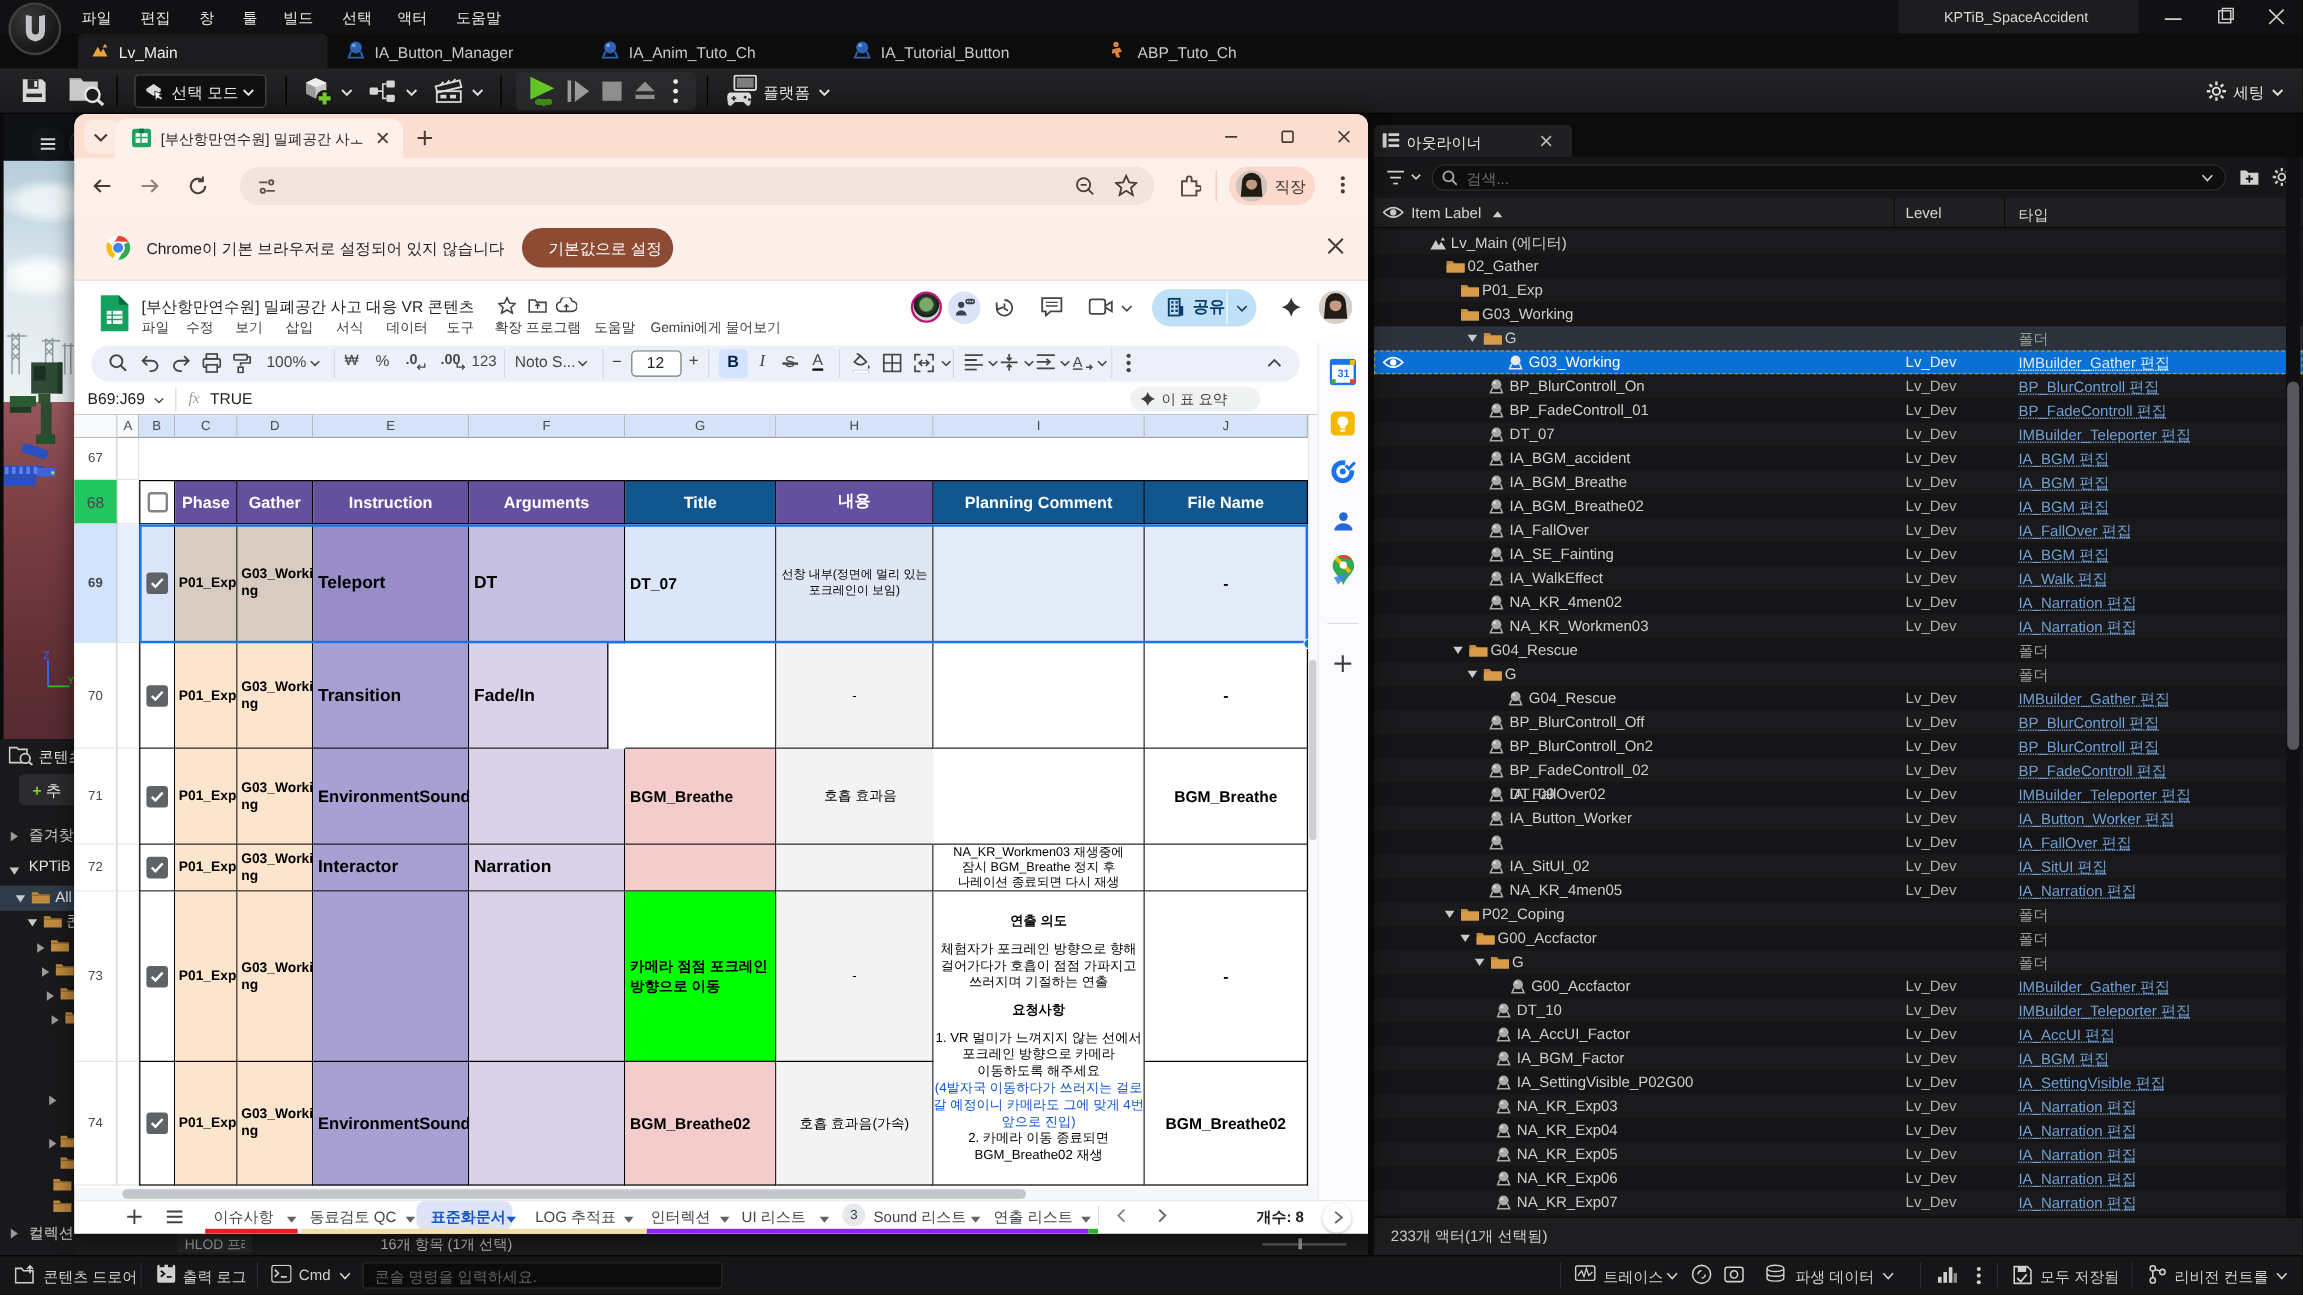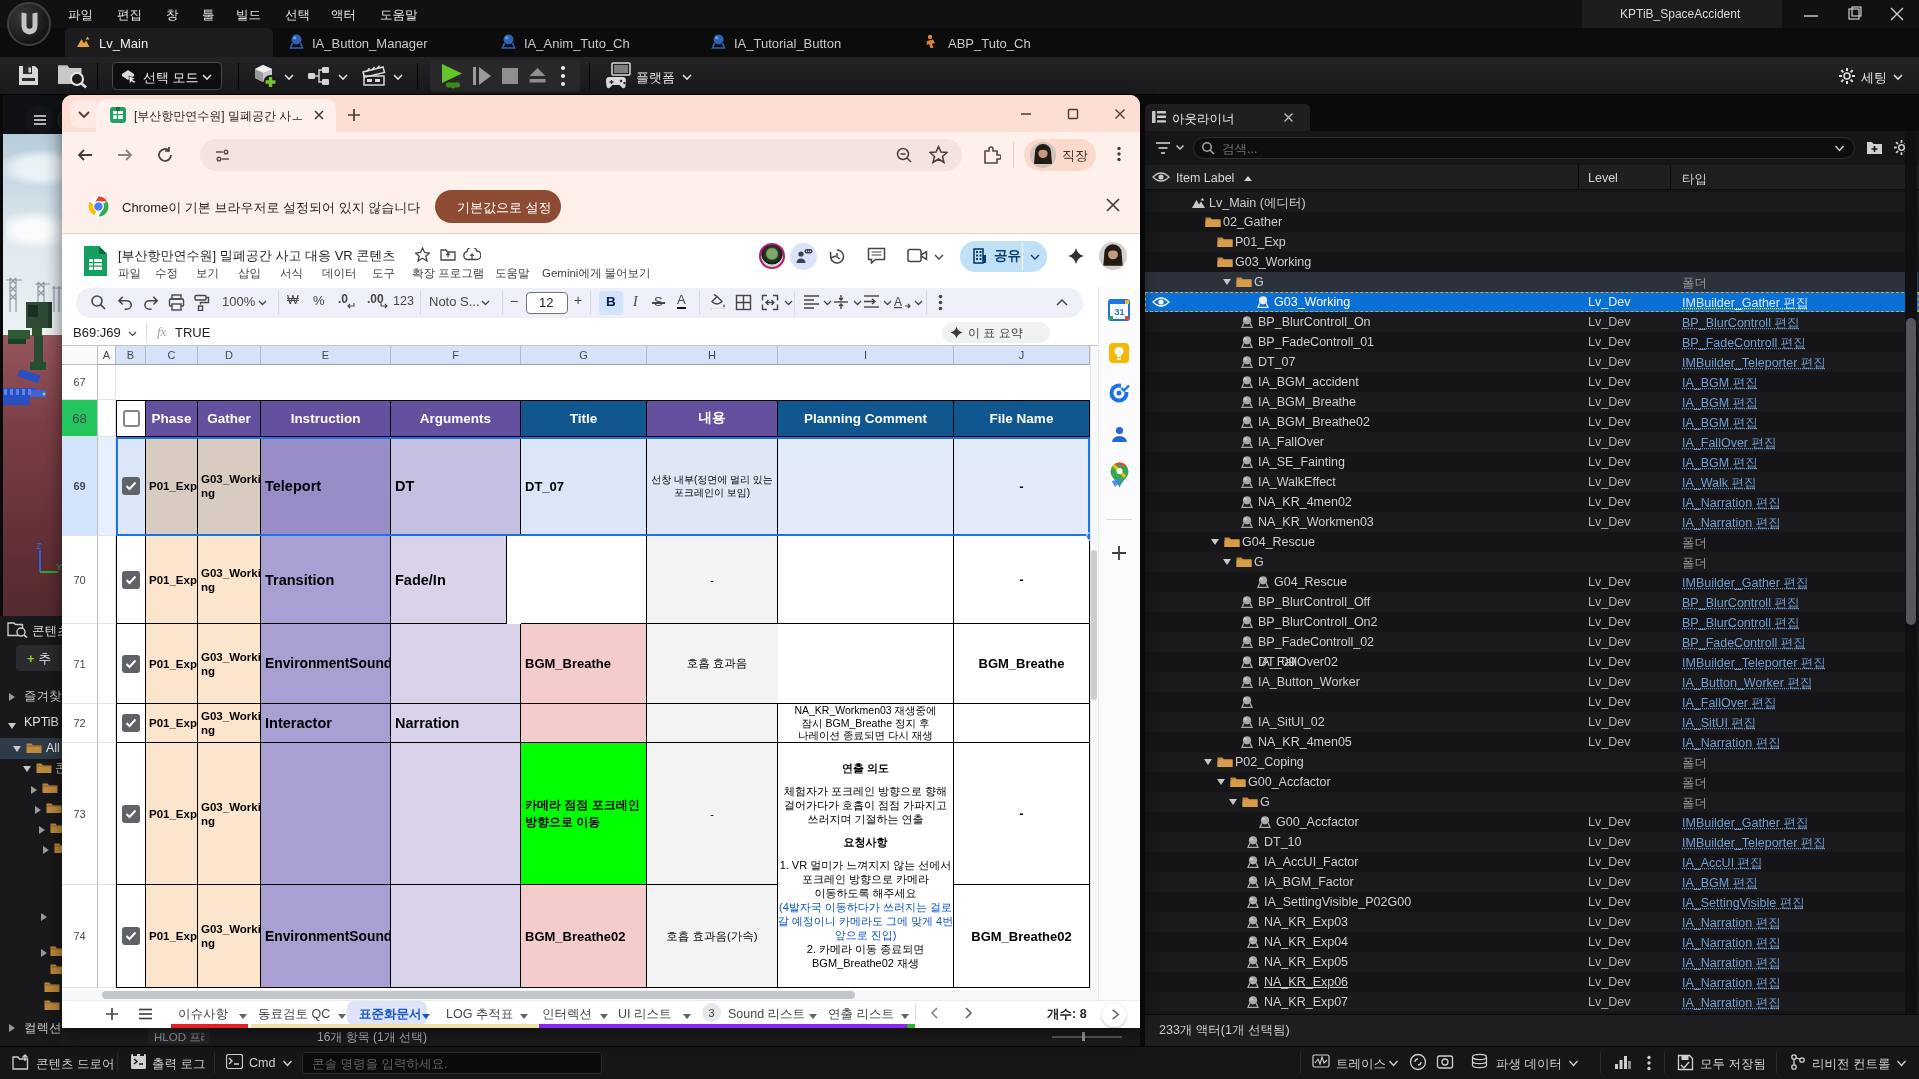--- a/index.html
+++ b/index.html
@@ -727,21 +727,21 @@
     </svg>
     <div class="abs" style="left:1264px;top:955px;font-size:12.5px;color:#cfcfcf;font-weight:400;white-space:nowrap;">NA_KR_Exp05</div>
     <div class="abs" style="left:1588px;top:955px;font-size:12.5px;color:#b5b5b5;font-weight:400;white-space:nowrap;">Lv_Dev</div>
     <div class="abs" style="left:1682px;top:955px;font-size:12.5px;color:#6f9fd3;font-weight:400;white-space:nowrap;text-decoration:underline;text-decoration-style:dotted;">IA_Narration 편집</div>
     <div class="abs" style="left:1145px;top:972px;width:774px;height:20px;background:#151517;"></div>
     <svg class="abs" style="left:1246px;top:975px" width="14" height="14" viewBox="0 0 17 17">
 <circle cx="8.5" cy="6.5" r="5" fill="#a9a9a9"></circle>
       <circle cx="6.8" cy="4.8" r="1.6" fill="#fff" fill-opacity="0.5"></circle>
 <path d="M4.5 10 L2.5 15 L14.5 15 L12.5 10" fill="none" stroke="#a9a9a9" stroke-width="1.6"></path>
     </svg>
-    <div class="abs" style="left:1264px;top:975px;font-size:12.5px;color:#cfcfcf;font-weight:400;white-space:nowrap;text-decoration:underline;">NA_KR_Exp06</div>
+    <div class="abs" style="left:1264px;top:975px;font-size:12.5px;color:#cfcfcf;font-weight:400;white-space:nowrap;">NA_KR_Exp06</div>
     <div class="abs" style="left:1588px;top:975px;font-size:12.5px;color:#b5b5b5;font-weight:400;white-space:nowrap;">Lv_Dev</div>
     <div class="abs" style="left:1682px;top:975px;font-size:12.5px;color:#6f9fd3;font-weight:400;white-space:nowrap;text-decoration:underline;text-decoration-style:dotted;">IA_Narration 편집</div>
     <div class="abs" style="left:1145px;top:992px;width:774px;height:20px;background:#1a1a1c;"></div>
     <svg class="abs" style="left:1246px;top:995px" width="14" height="14" viewBox="0 0 17 17">
 <circle cx="8.5" cy="6.5" r="5" fill="#a9a9a9"></circle>
       <circle cx="6.8" cy="4.8" r="1.6" fill="#fff" fill-opacity="0.5"></circle>
 <path d="M4.5 10 L2.5 15 L14.5 15 L12.5 10" fill="none" stroke="#a9a9a9" stroke-width="1.6"></path>
     </svg>
     <div class="abs" style="left:1264px;top:995px;font-size:12.5px;color:#cfcfcf;font-weight:400;white-space:nowrap;">NA_KR_Exp07</div>
     <div class="abs" style="left:1588px;top:995px;font-size:12.5px;color:#b5b5b5;font-weight:400;white-space:nowrap;">Lv_Dev</div>

